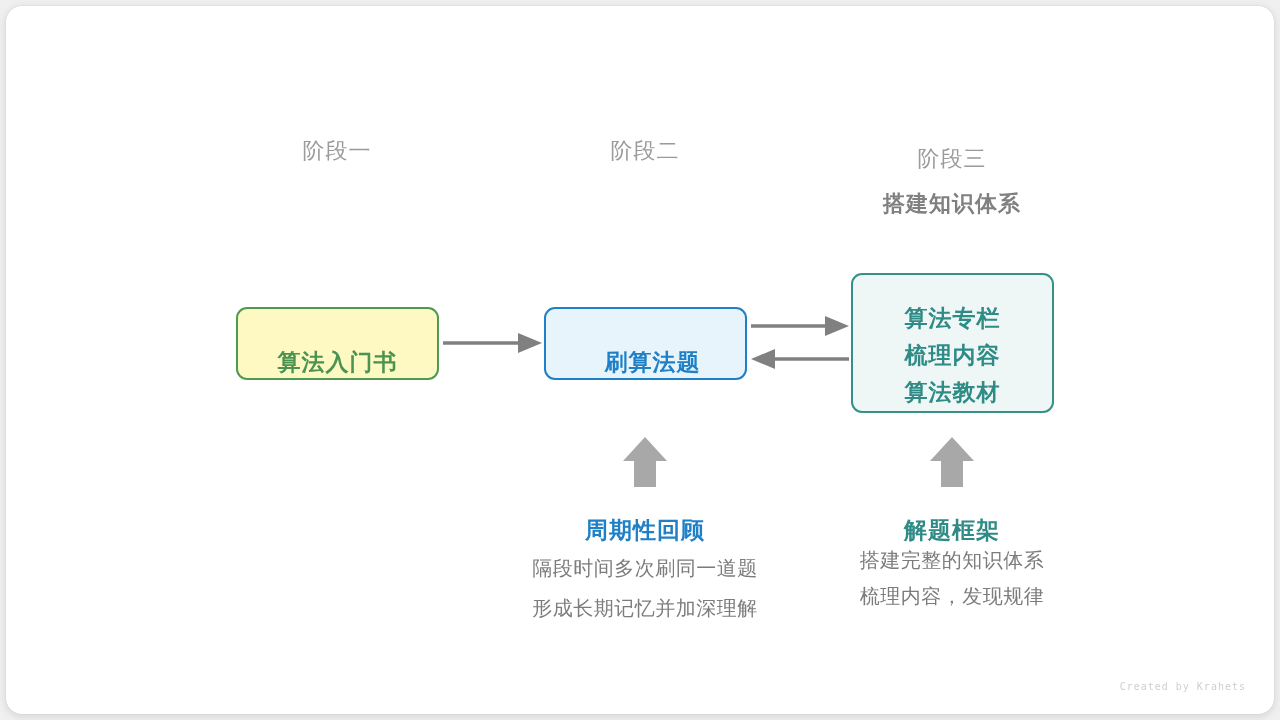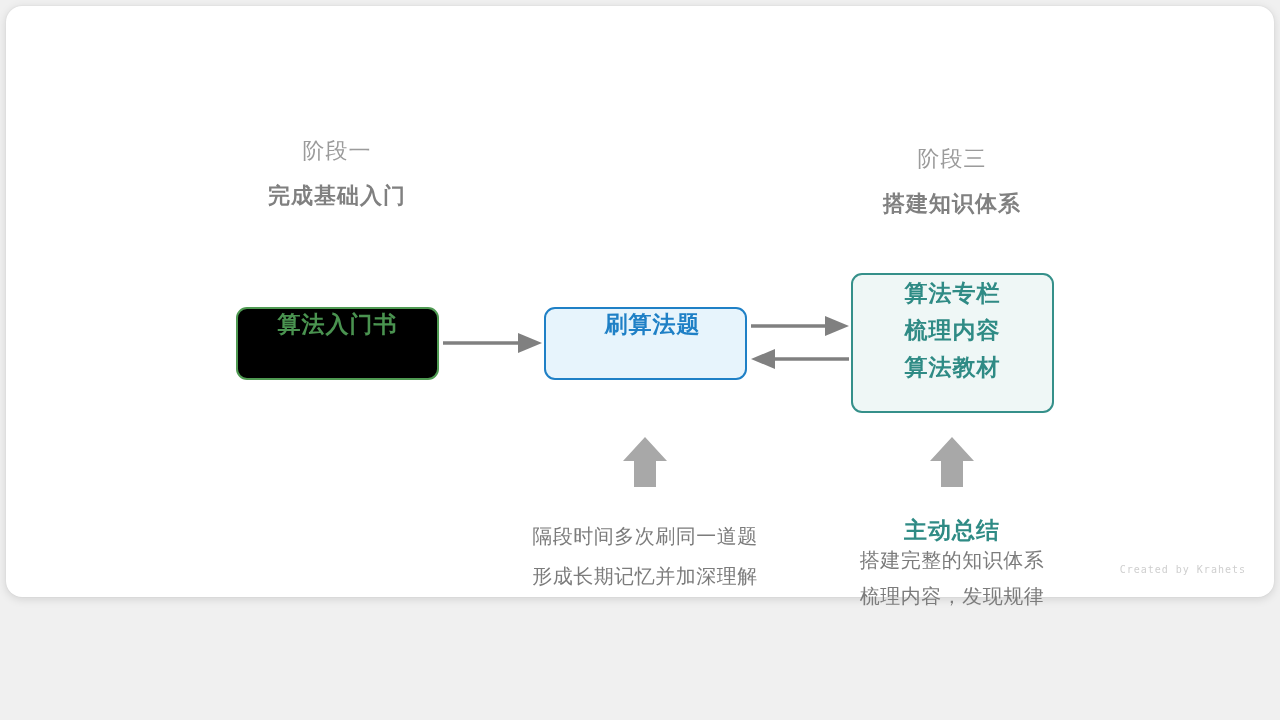--- a/index.html
+++ b/index.html
@@ -20,21 +20,21 @@
     height: 720px;
     background: #f0f0f0;
   }
 
   
   #card {
     position: absolute;
     left: 6px;
     top: 6px;
     width: 1268px;
-    height: 591px;
+    height: 708px;
     background: #ffffff;
     border-radius: 16px;
     box-shadow: 0 2px 10px rgba(0,0,0,0.13), 0 0 2px rgba(0,0,0,0.07);
   }
 
   
   .stage-col {
     position: absolute;
     text-align: center;
     width: 260px;
@@ -61,33 +61,33 @@
   #stage-col-3 { left: 816px; top: 138px; }
 
   
   .node {
     position: absolute;
     box-sizing: border-box;
     border-radius: 11px;
     display: flex;
     flex-direction: column;
     align-items: center;
-    justify-content: flex-start;
+    justify-content: flex-end;
     font-weight: bold;
     font-size: 23px;
     letter-spacing: 1px;
   }
 
   #node-book {
     left: 230px;
     top: 301px;
     width: 203px;
     height: 73px;
     border: 2.5px solid #4f9a52;
-    background: #000000;
+    background: #fef9c3;
     color: #4a9350;
   }
 
   #node-practice {
     left: 538px;
     top: 301px;
     width: 203px;
     height: 73px;
     border: 2.5px solid #1f80c6;
     background: #e7f4fc;
@@ -157,24 +157,24 @@
   }
 </style>
 </head>
 <body>
 
 <div id="canvas">
   <div id="card">
 
     <div class="stage-col" id="stage-col-1">
       <div class="stage-sub">阶段一</div>
-      <div class="stage-title">完成基础入门</div>
     </div>
 
     <div class="stage-col" id="stage-col-2">
+      <div class="stage-sub">阶段二</div>
     </div>
 
     <div class="stage-col" id="stage-col-3">
       <div class="stage-sub">阶段三</div>
       <div class="stage-title">搭建知识体系</div>
     </div>
 
     <div class="node" id="node-book">
       <div>算法入门书</div>
     </div>
@@ -209,26 +209,27 @@
       <g>
         <polygon points="639,431 661,455 650,455 650,481 628,481 628,455 617,455" fill="#a8a8a8"></polygon>
       </g>
 
       <g>
         <polygon points="946,431 968,455 957,455 957,481 935,481 935,455 924,455" fill="#a8a8a8"></polygon>
       </g>
     </svg>
 
     <div class="note" id="note-review">
+      <div class="note-title">周期性回顾</div>
       <div class="note-body">隔段时间多次刷同一道题</div>
       <div class="note-body" style="margin-top:12px">形成长期记忆并加深理解</div>
     </div>
 
     <div class="note" id="note-summary">
-      <div class="note-title">主动总结</div>
+      <div class="note-title">解题框架</div>
       <div class="note-body" style="margin-top:0">搭建完整的知识体系</div>
       <div class="note-body">梳理内容，发现规律</div>
     </div>
 
     <div id="credit">Created by Krahets</div>
 
   </div>
 </div>
 
 </body></html>

